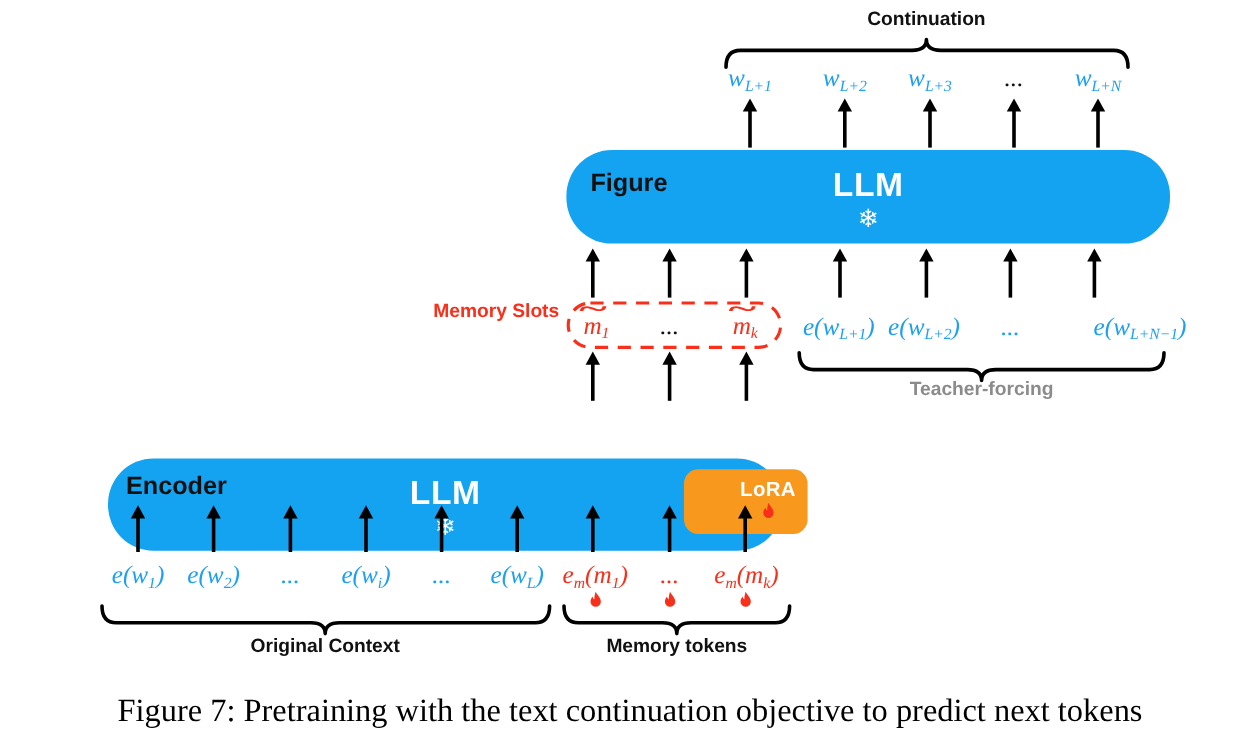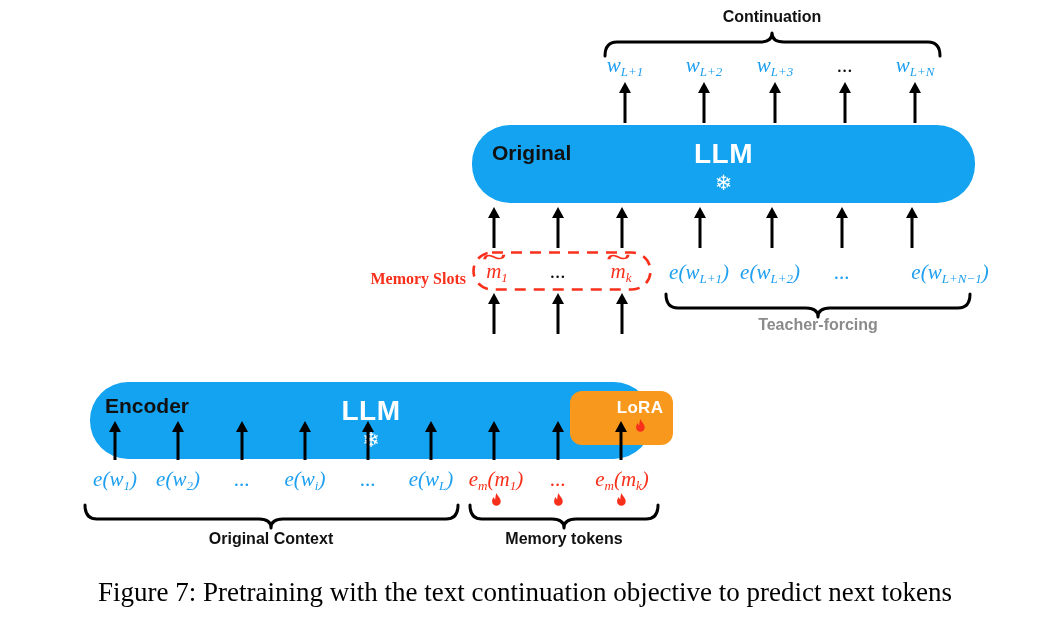--- a/index.html
+++ b/index.html
@@ -59,26 +59,26 @@
     <path d="M470,505 Q470,519 482,519 L552,519 Q564,519 564,528 Q564,519 576,519 L646,519 Q658,519 658,505" fill="none" stroke="#000" stroke-width="3" stroke-linecap="round" stroke-linejoin="round"></path>
   </svg>
 
   <div class="token blue" style="left:625px;top:50px;">w<span class="sb">L+1</span></div>
   <div class="token blue" style="left:704px;top:50px;">w<span class="sb">L+2</span></div>
   <div class="token blue" style="left:775px;top:50px;">w<span class="sb">L+3</span></div>
   <div class="token black" style="left:845px;top:50px;">...</div>
   <div class="token blue" style="left:915px;top:50px;">w<span class="sb">L+N</span></div>
 
   <div class="llm-box" style="left:472px;top:125px;width:503px;height:78px;">
-    <div class="box-role" style="left:20px;top:16px;">Original</div>
+    <div class="box-role" style="left:20px;top:16px;">Figure</div>
     <div class="box-llm" style="top:13px;">LLM</div>
     <div class="box-snow" style="top:47px;">❄</div>
   </div>
 
-  <div class="grp-label lbl-memslots" style="left:320px;top:270px;width:146px;font-family:Liberation Serif, serif;">Memory Slots</div>
+  <div class="grp-label lbl-memslots" style="left:320px;top:251px;width:146px;">Memory Slots</div>
 
   <svg class="mem-rect" style="left:472px;top:251px;" width="180" height="40">
     <rect x="1.5" y="1.5" width="177" height="37" rx="18.5" fill="none" stroke="#f8301b" stroke-width="2.6" stroke-dasharray="11 8"></rect>
   </svg>
 
   <div class="token red" style="left:497px;top:256px;"><span class="wt"><span class="wt-m">~</span>m</span><span class="sb">1</span></div>
   <div class="token black" style="left:558px;top:256px;">...</div>
   <div class="token red" style="left:621px;top:256px;"><span class="wt"><span class="wt-m">~</span>m</span><span class="sb">k</span></div>
 
   <div class="token blue" style="left:699px;top:257px;">e(w<span class="sb">L+1</span>)</div>

